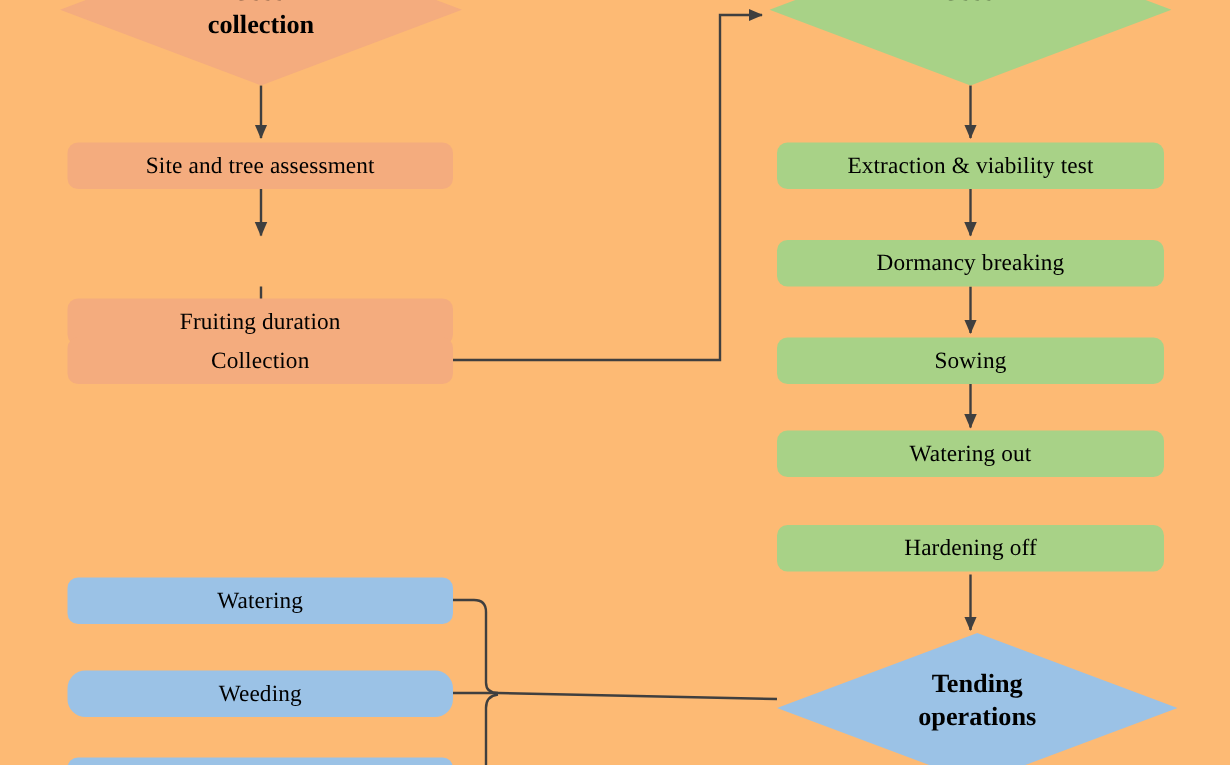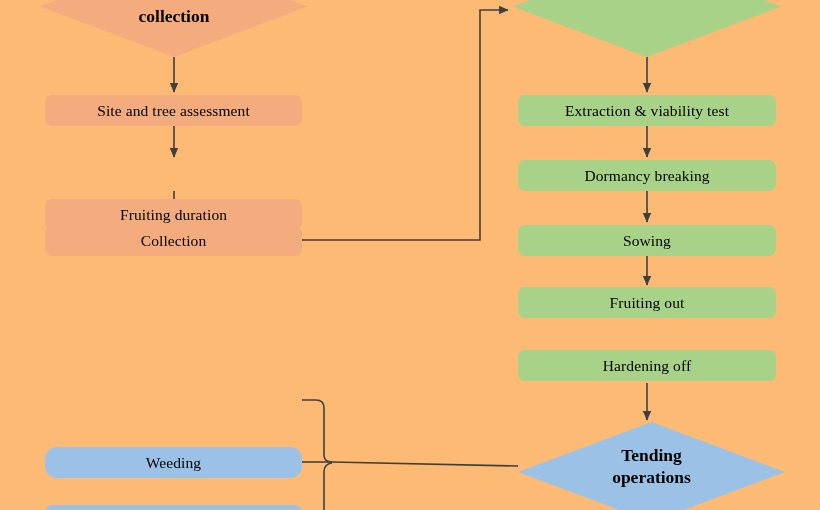--- a/index.html
+++ b/index.html
@@ -126,32 +126,33 @@
   <div class="node pbox orange" style="left:45px; top:160px; width:257px; height:31px;margin-top:39px;">Fruiting duration</div>
 
   <div class="node pbox orange" style="left:45px; top:225px; width:257px; height:31px;">Collection</div>
 
   <div class="node pbox green" style="left:518px; top:95px; width:258px; height:31px;">Extraction &amp; viability test</div>
 
   <div class="node pbox green" style="left:518px; top:160px; width:258px; height:31px;">Dormancy breaking</div>
 
   <div class="node pbox green" style="left:518px; top:225px; width:258px; height:31px;">Sowing</div>
 
-  <div class="node pbox green" style="left:518px; top:287px; width:258px; height:31px;">Fruiting out</div>
+  <div class="node pbox green" style="left:518px; top:287px; width:258px; height:31px;">Watering out</div>
 
   <div class="node pbox green" style="left:518px; top:350px; width:258px; height:31px;">Hardening off</div>
 
   <div class="diamond-wrap" style="left:518px; top:422px; width:267px; height:100px;">
     <svg class="diamond-shape" viewBox="0 0 267 100" preserveAspectRatio="none">
       <polygon points="133.5,0 267,50 133.5,100 0,50" fill="#9BC2E6"></polygon>
     </svg>
     <div class="diamond-label" style="top:22px;">
       <div>Tending</div>
       <div>operations</div>
     </div>
   </div>
 
+  <div class="node pbox blue" style="left:45px; top:385px; width:257px; height:31px;">Watering</div>
 
   <div class="node pbox blue" style="left:45px; top:447px; width:257px; height:31px;border-radius:12px;">Weeding</div>
 
   <div class="node pbox blue" style="left:45px; top:505px; width:257px; height:31px;"></div>
 
 </div>
 
 </body></html>

